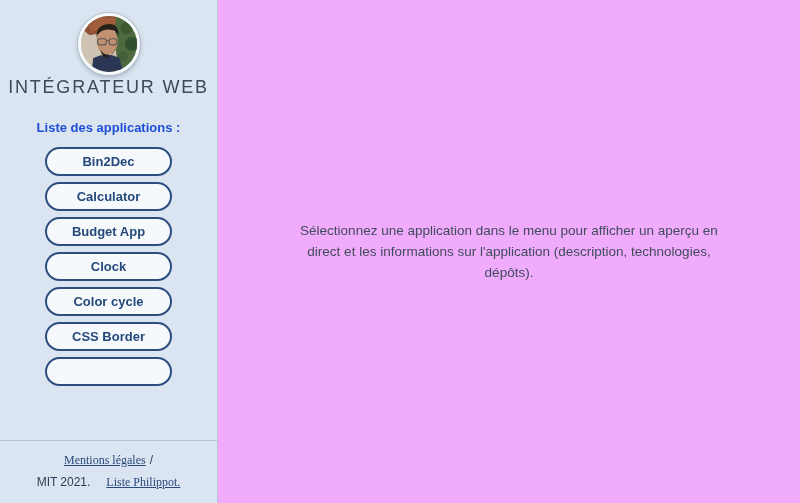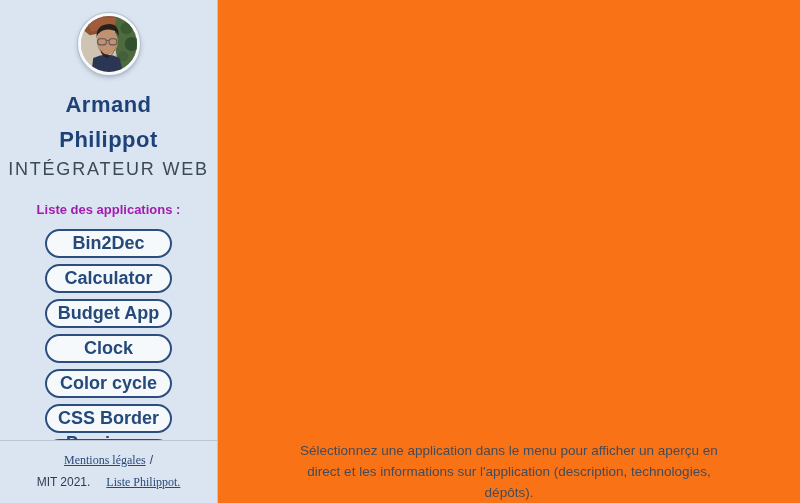--- a/index.html
+++ b/index.html
@@ -49,42 +49,42 @@
   .profile-role {
     margin-top: 2px;
     font-size: 18px;
     letter-spacing: 1.8px;
     color: #3c4956;
   }
   .apps-label {
     margin-top: 22px;
     font-size: 13px;
     font-weight: bold;
-    color: #a21caf;
+    color: #1d4ed8;
     text-align: center;
   }
   .app-list {
     margin-top: 12px;
     flex: 1 1 auto;
     overflow: hidden;
     display: flex;
     flex-direction: column;
     align-items: center;
   }
   .app-btn {
     width: 127px;
     height: 29px;
     flex: 0 0 29px;
     margin-bottom: 6px;
     border: 2px solid #2c4e7e;
     border-radius: 15px;
     background: #f6f9fc;
     color: #25497b;
     font-family: "Liberation Sans", sans-serif;
-    font-size: 18px;
+    font-size: 13px;
     font-weight: bold;
     text-align: center;
     line-height: 25px;
     cursor: pointer;
     display: block;
   }
   .sidebar-footer {
     flex-shrink: 0;
     border-top: 1px solid #b9c5d2;
     padding: 8px 6px 10px;
@@ -100,23 +100,23 @@
     font-family: Liberation Serif, serif;
   }
   .footer-sep { margin-left: 4px; color: #2c3c55; }
   .footer-license { margin-right: 3px; }
   .footer-year { margin-right: 16px; }
 
   
   .main {
     flex: 1;
     display: flex;
-    align-items: flex-end;
+    align-items: center;
     justify-content: center;
-    background: #f97316;
+    background: #f0abfc;
     padding: 0 44px;
   }
   .empty-message {
     max-width: 432px;
     text-align: center;
     font-size: 13.5px;
     line-height: 21px;
     color: #404c5a;
   }
 </style>
@@ -140,24 +140,20 @@
           <path d="M12,64 L14,48 Q30,40 44,48 L48,64 Z" fill="#2b3655"></path>
           <ellipse cx="30" cy="29" rx="12" ry="15" fill="#c29172"></ellipse>
           <path d="M18,26 Q16,10 32,9 Q44,9 43,24 Q42,18 36,16 Q26,14 20,20 Q18,22 18,26 Z" fill="#262019"></path>
           <path d="M20,34 Q22,46 30,46 Q38,46 40,33 Q38,44 30,47 Q22,45 20,34 Z" fill="#33271f"></path>
           <path d="M22,38 Q26,45 31,44 L32,48 Q24,48 22,38 Z" fill="#2a211a"></path>
           <rect x="19" y="26" width="10" height="7" rx="3" fill="none" stroke="#5a5a58" stroke-width="1.2"></rect>
           <rect x="32" y="26" width="9" height="7" rx="3" fill="none" stroke="#5a5a58" stroke-width="1.2"></rect>
           <line x1="29" y1="28" x2="32" y2="28" stroke="#5a5a58" stroke-width="1"></line>
         </svg>
       </div>
-      <h1 class="profile-name">
-        <div>Armand</div>
-        <div>Philippot</div>
-      </h1>
       <div class="profile-role">INTÉGRATEUR WEB</div>
       <div class="apps-label">Liste des applications :</div>
     </div>
 
     <nav class="app-list">
       <button class="app-btn">Bin2Dec</button>
       <button class="app-btn">Calculator</button>
       <button class="app-btn">Budget App</button>
       <button class="app-btn">Clock</button>
       <button class="app-btn">Color cycle</button>

